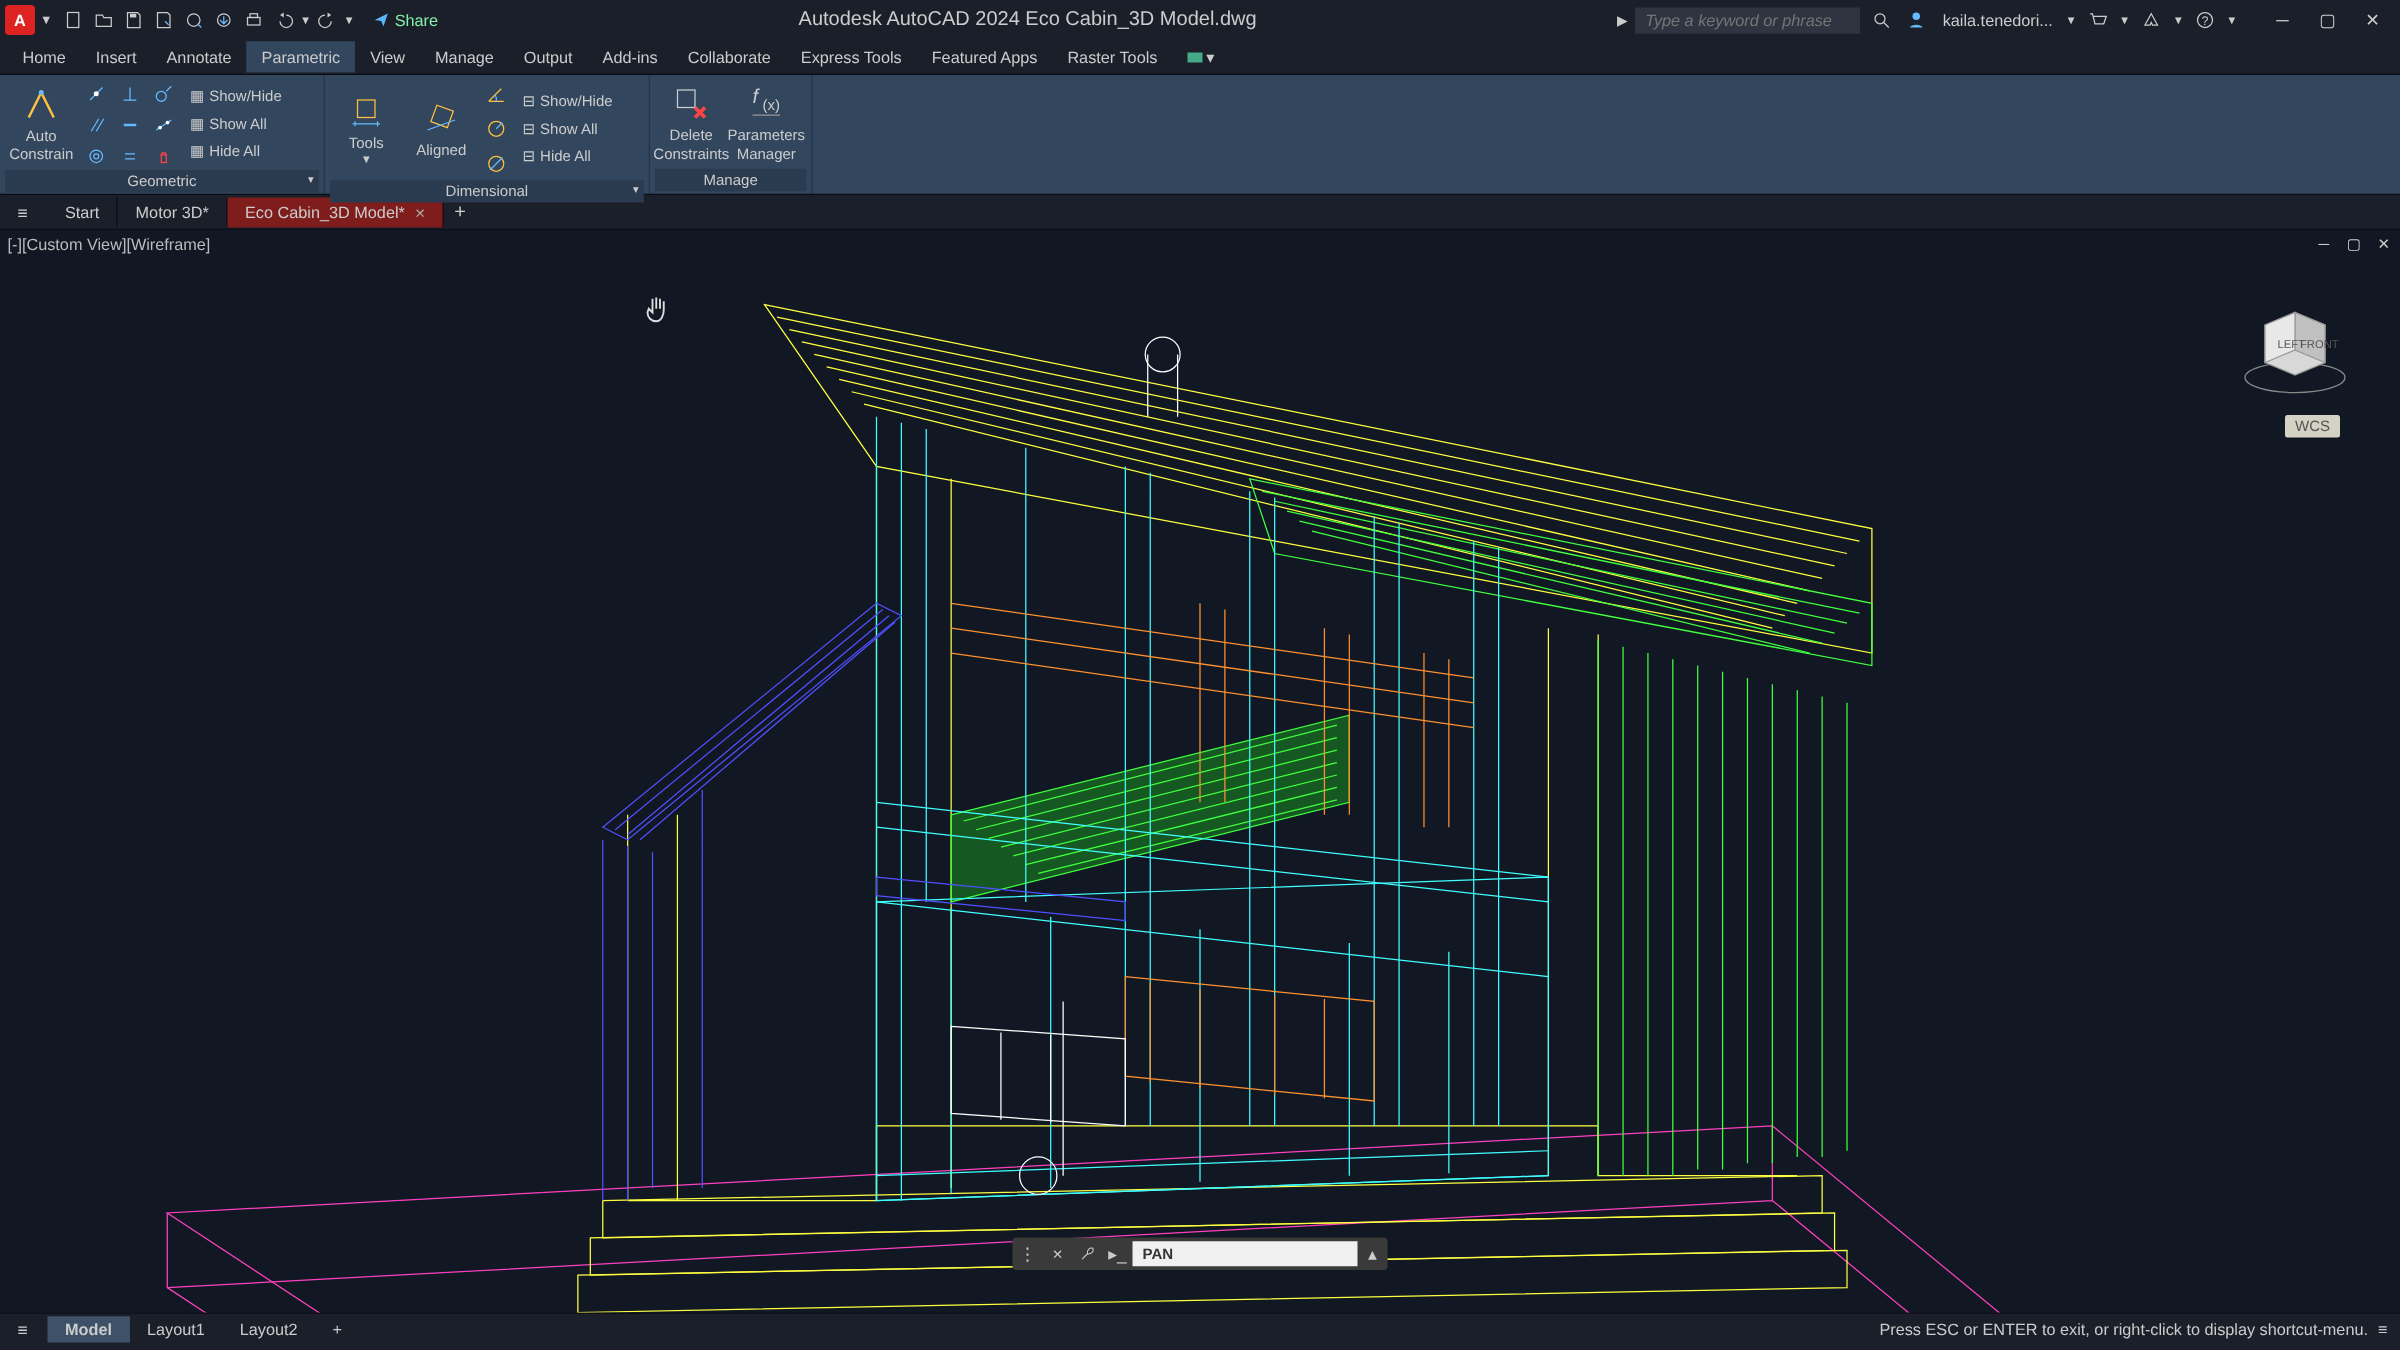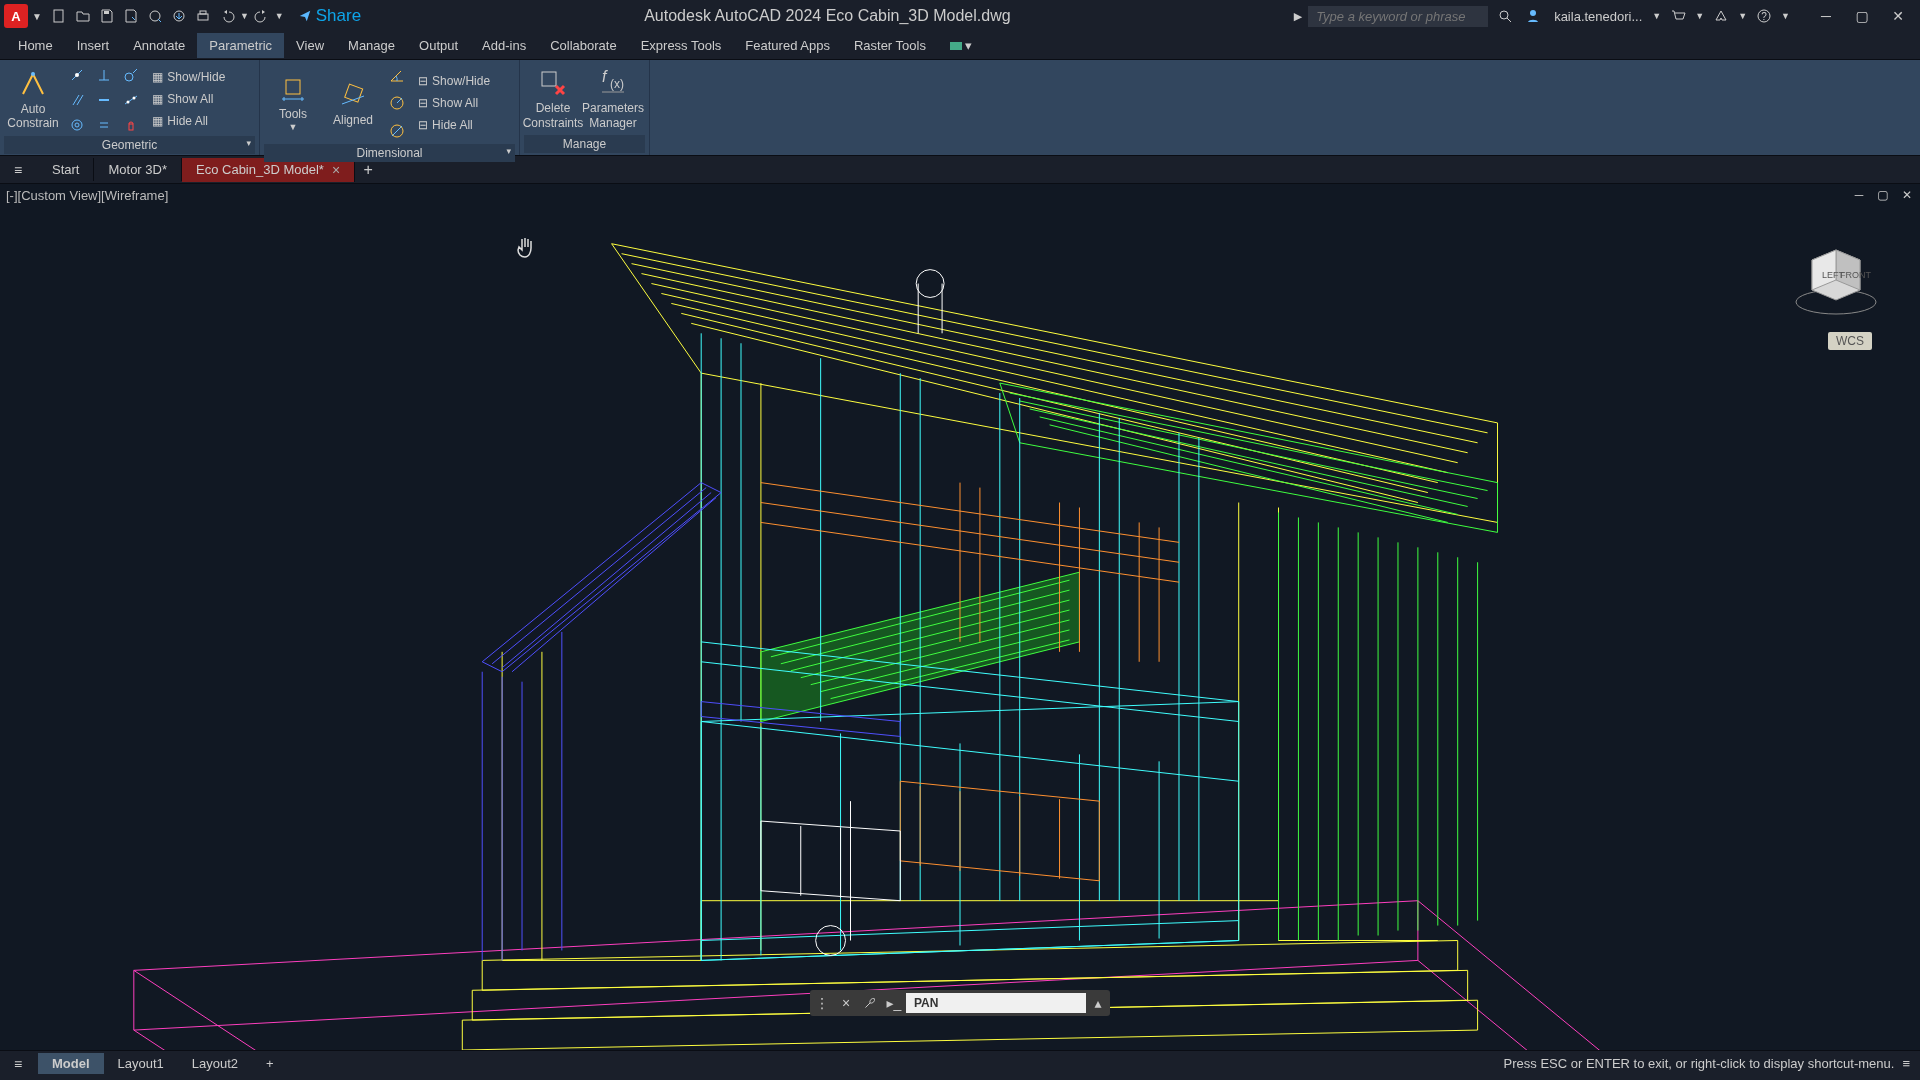--- a/index.html
+++ b/index.html
@@ -4,21 +4,21 @@
 <style>
 * { margin: 0; padding: 0; box-sizing: border-box; font-family: "Segoe UI", Arial, sans-serif; }
 body { background: #1a1f2a; color: #d0d0d0; width: 1920px; height: 1080px; overflow: hidden; font-size: 14px; }
 
 
 .titlebar { height: 32px; background: #1a1f2a; display: flex; align-items: center; padding: 0 4px; }
 .app-icon { width:24px; height:24px; background:#d22; border-radius:3px; display:flex;align-items:center;justify-content:center;color:#fff;font-weight:bold;font-size:13px;margin-right:2px;}
 .qat { display:flex; gap:2px; align-items:center; margin-left:6px;}
 .qat-btn { width:22px;height:22px;display:flex;align-items:center;justify-content:center;color:#ccc;cursor:pointer;}
 .qat-btn svg{width:16px;height:16px;}
-.share-btn{display:flex;align-items:center;gap:4px;color:#0ea5e9;margin-left:14px;font-size:17px;cursor:pointer;}
+.share-btn{display:flex;align-items:center;gap:4px;color:#86efac;margin-left:14px;font-size:13px;cursor:pointer;}
 .title-center{flex:1;text-align:center;color:#ccc;font-size:16px;}
 .title-right{display:flex;align-items:center;gap:6px;}
 .search-box{background:#2e3440;border:none;color:#f97316;font-style:italic;padding:3px 8px;width:180px;font-size:13px;}
 .tr-btn{width:22px;height:22px;display:flex;align-items:center;justify-content:center;color:#ccc;cursor:pointer;}
 .user-name{color:#ccc;font-size:13px;margin:0 4px;}
 .win-controls{display:flex;margin-left:12px;}
 .win-btn{width:36px;height:28px;display:flex;align-items:center;justify-content:center;color:#ccc;cursor:pointer;}
 
 
 .menubar{height:28px;background:#1a1f2a;display:flex;align-items:center;padding-left:6px;border-bottom:1px solid #0a0d14;}

